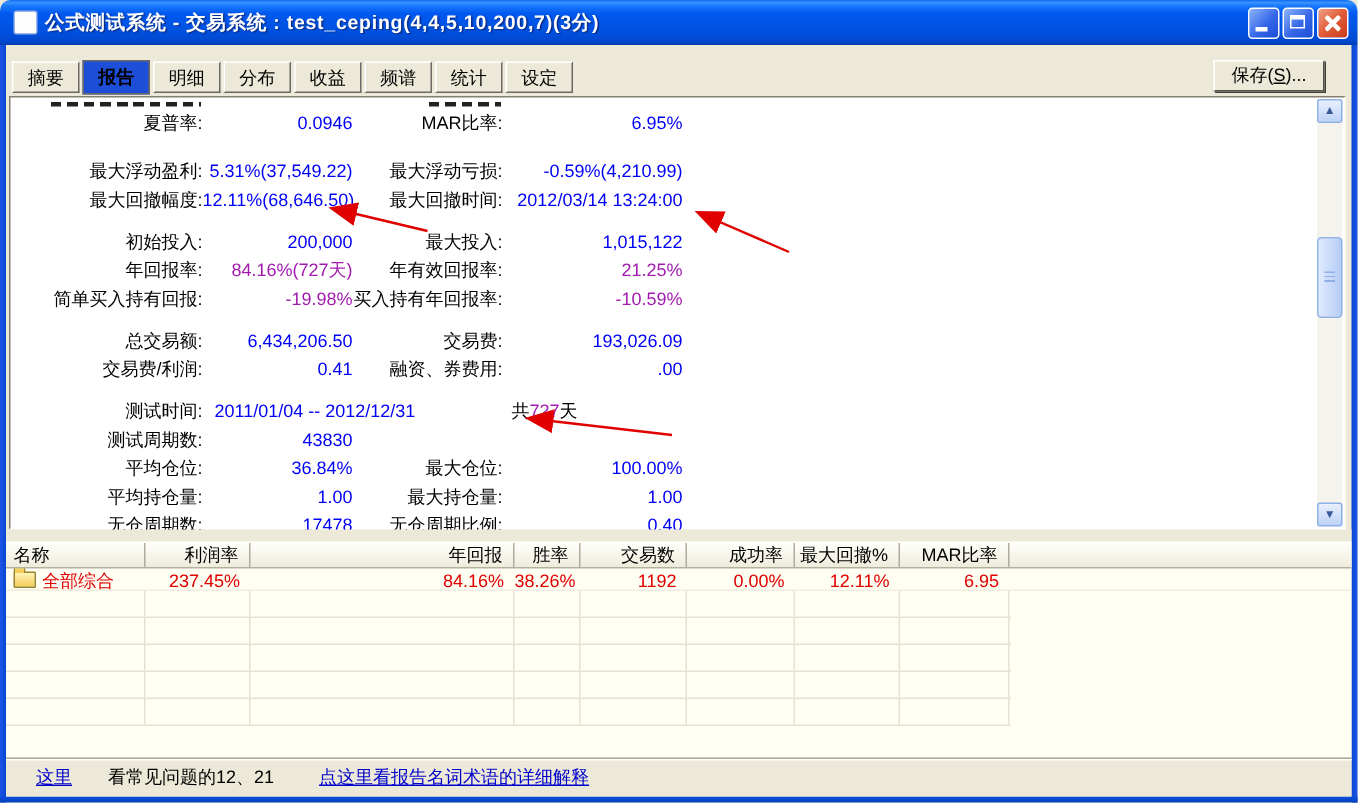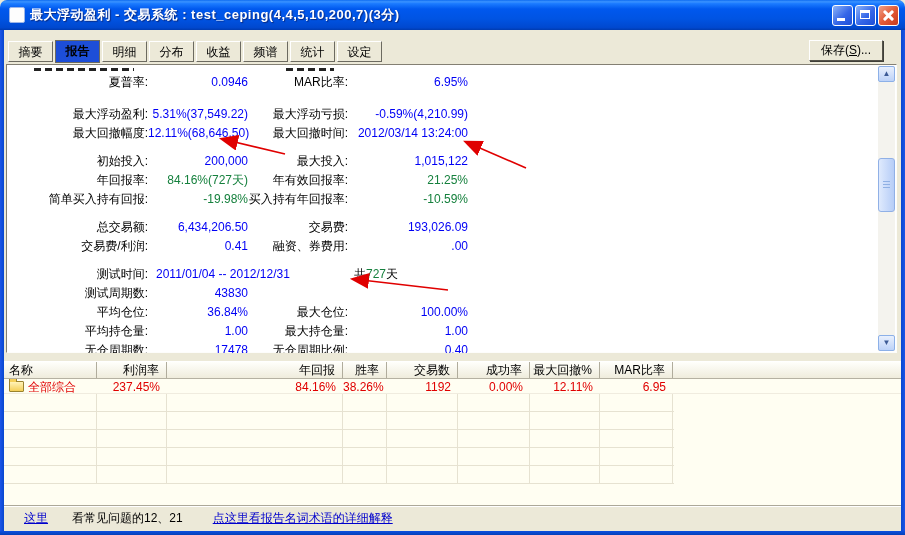--- a/index.html
+++ b/index.html
@@ -44,25 +44,25 @@
   }
   .save-btn .u{text-decoration:underline;}
   
   .content{
     position:absolute;left:6px;top:64px;width:891px;height:289px;box-sizing:border-box;
     background:#fff;border:1px solid;border-color:#837f73 #fdfdfb #fdfdfb #837f73;
   }
   .clip-dash1,.clip-dash2{position:absolute;top:3px;height:3px;background:repeating-linear-gradient(90deg,#222 0 7px,transparent 7px 11px);}
   .clip-dash1{left:27px;width:100px;}
   .clip-dash2{left:279px;width:48px;}
-  .stats{position:absolute;left:19px;top:8px;right:20px;white-space:pre;}
+  .stats{position:absolute;left:6px;top:8px;right:20px;white-space:pre;}
   .srow{height:19px;line-height:19px;}
   .sc{display:inline-block;box-sizing:border-box;text-align:right;vertical-align:top;overflow:visible;}
   .c0{width:122px;} .c1{width:100px;} .c2{width:100px;} .c3{width:120px;}
-  .v-blue{color:#0000f5;} .v-red{color:#15803d;} .v-k{color:#000;}
+  .v-blue{color:#0000f5;} .v-red{color:#a21caf;} .v-k{color:#000;}
   .dates{display:inline-block;width:196px;text-align:left;padding-left:8px;box-sizing:border-box;}
   .daysgap{margin-left:10px;}
   
   .vscroll{position:absolute;top:1px;right:1px;bottom:1px;width:17px;background:#f4f3ee;}
   .sb-btn{position:absolute;left:0;width:17px;height:16px;box-sizing:border-box;border:1px solid #8cb0e8;border-radius:2px;
     background:linear-gradient(to bottom,#e9f0fd,#bdd2f8);text-align:center;line-height:14px;font-size:8px;color:#3c5a96;cursor:pointer;}
   .sb-up{top:0;} .sb-down{bottom:0;}
   .sb-thumb{position:absolute;left:0;top:92px;width:17px;height:54px;box-sizing:border-box;border:1px solid #90b0e6;border-radius:3px;
     background:linear-gradient(to right,#dfeafd,#b6cdf7);cursor:pointer;}
   .sb-thumb::after{content:"";position:absolute;left:4px;right:4px;top:22px;height:8px;
@@ -92,21 +92,21 @@
     background:#ece9d8;border-top:1px solid #aca899;box-shadow:inset 0 1px 0 #fff;
     display:flex;align-items:center;padding-left:12px;white-space:pre;}
   .statusbar a{color:#0000cc;text-decoration:underline;cursor:pointer;}
   .gap8{margin-left:8px;} .gap24{margin-left:24px;} .gap30{margin-left:30px;}
 </style>
 </head>
 <body>
 
 <div class="titlebar">
   <span class="app-icon"></span>
-  <span class="title-text">最大浮动盈利 - 交易系统 : test_ceping(4,4,5,10,200,7)(3分)</span>
+  <span class="title-text">公式测试系统 - 交易系统 : test_ceping(4,4,5,10,200,7)(3分)</span>
   <span class="tb-buttons">
     <span class="tb-btn min">
         <span class="g-min"></span>
       </span>
     <span class="tb-btn max">
         <span class="g-max"></span>
       </span>
     <span class="tb-btn close">
         <span class="g-x1"></span>
         <span class="g-x2"></span>

